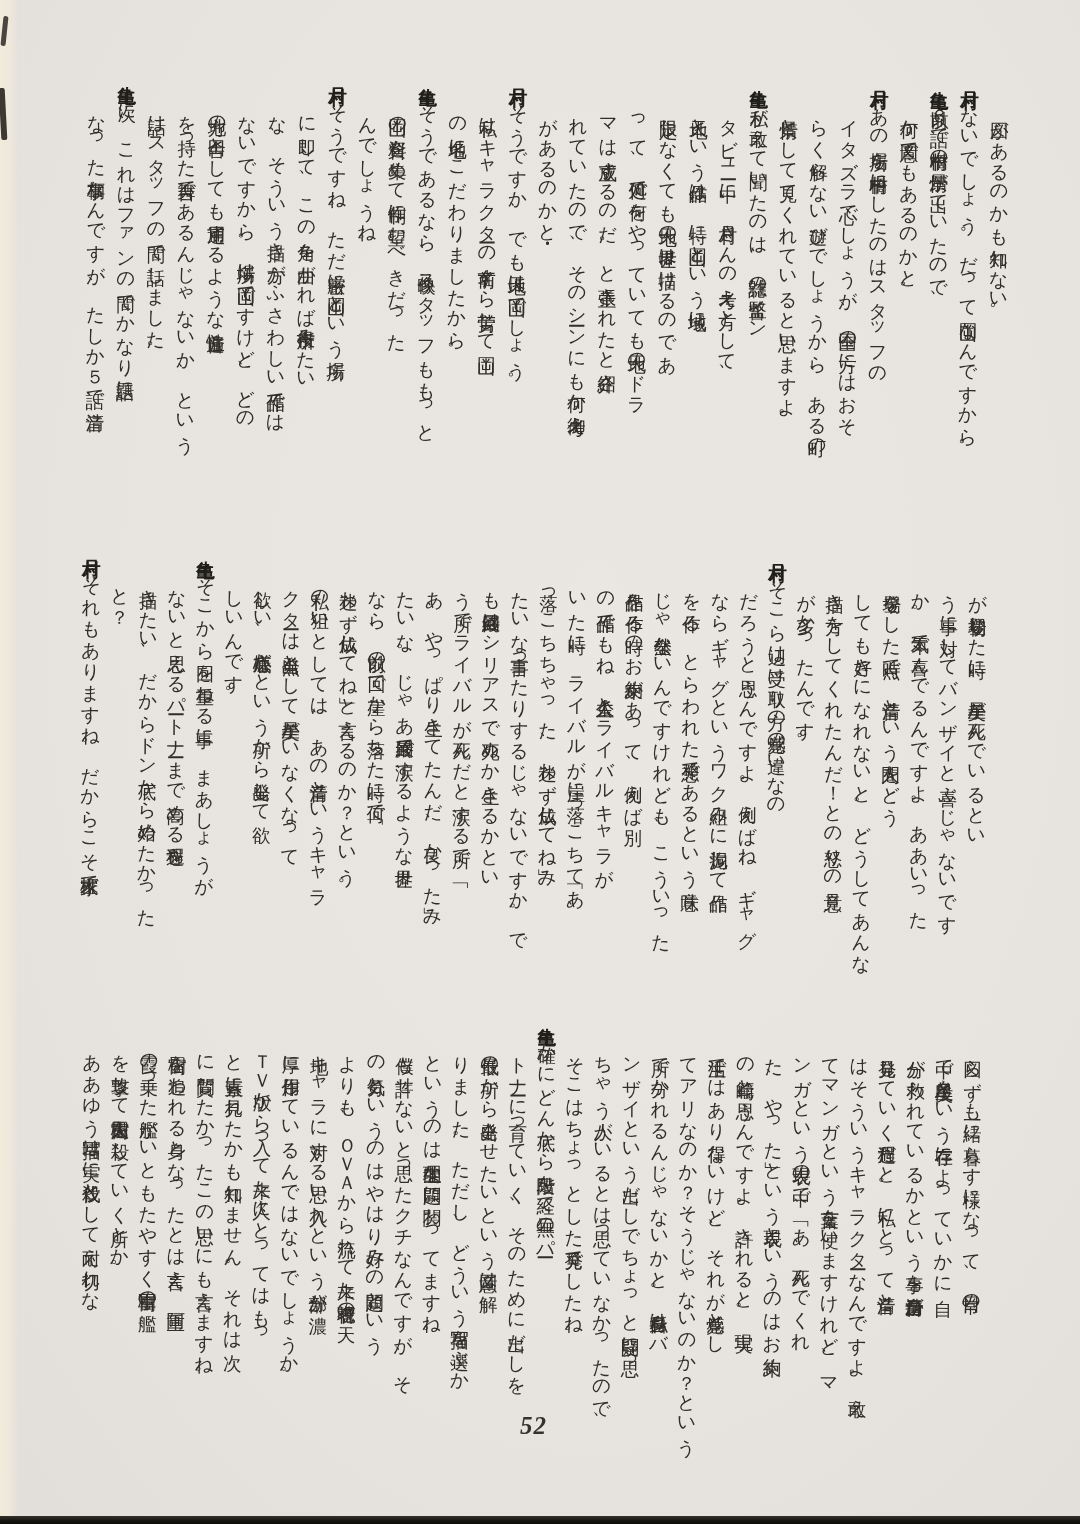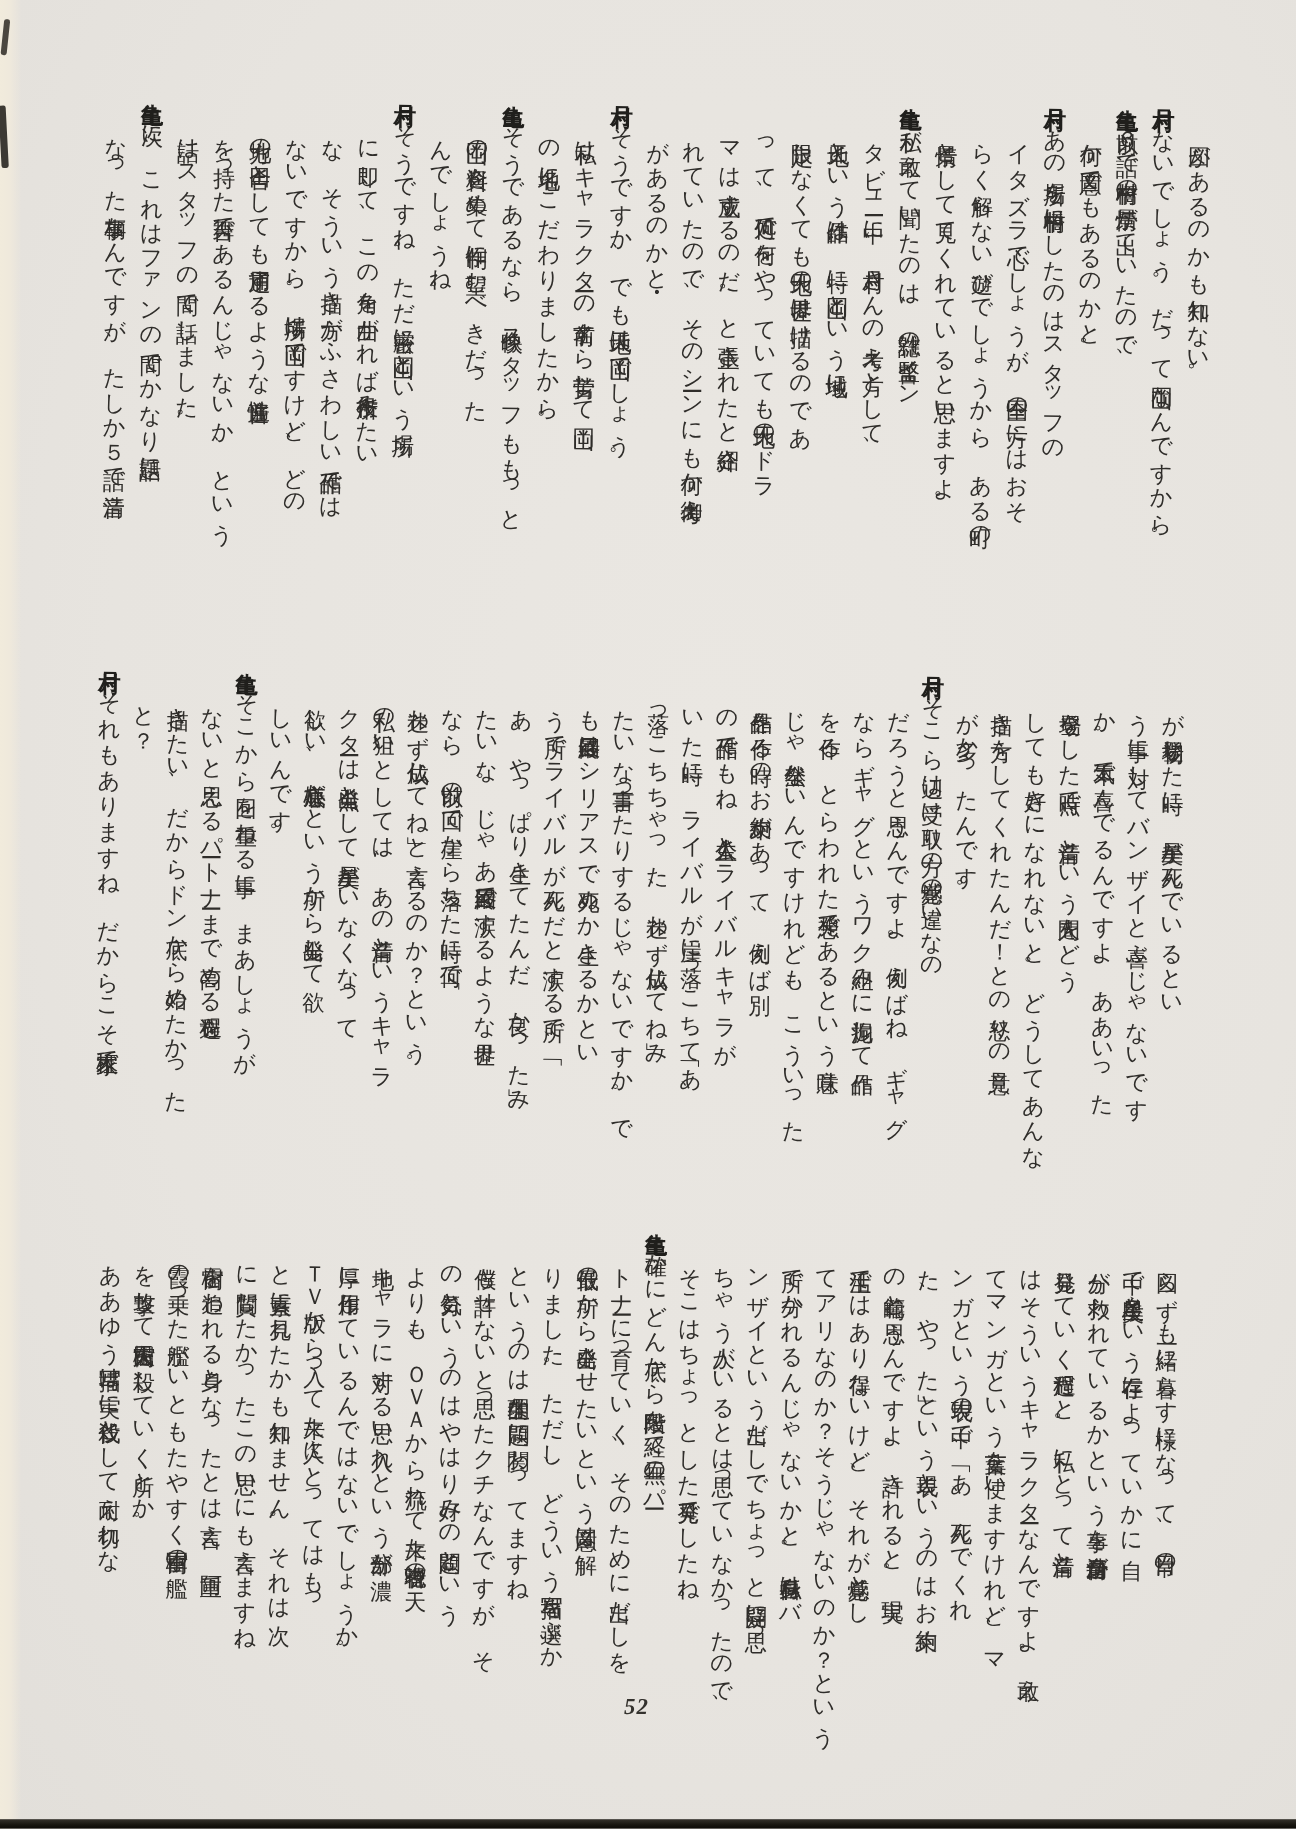--- a/index.html
+++ b/index.html
@@ -93,21 +93,21 @@
     height: 440px;
     line-height: 28.4px;
   }
   .page-number {
     position: absolute;
     left: 520px;
     top: 1412px;
     font-family: "Liberation Serif", serif;
     font-style: italic;
     font-weight: bold;
-    font-size: 19px;
+    font-size: 25px;
     color: #34322e;
     letter-spacing: 1px;
   }
 </style>
 </head>
 <body>
 
 <div class="page">
   <div class="edge-strip-left"></div>
   <div class="edge-mark-1"></div>

